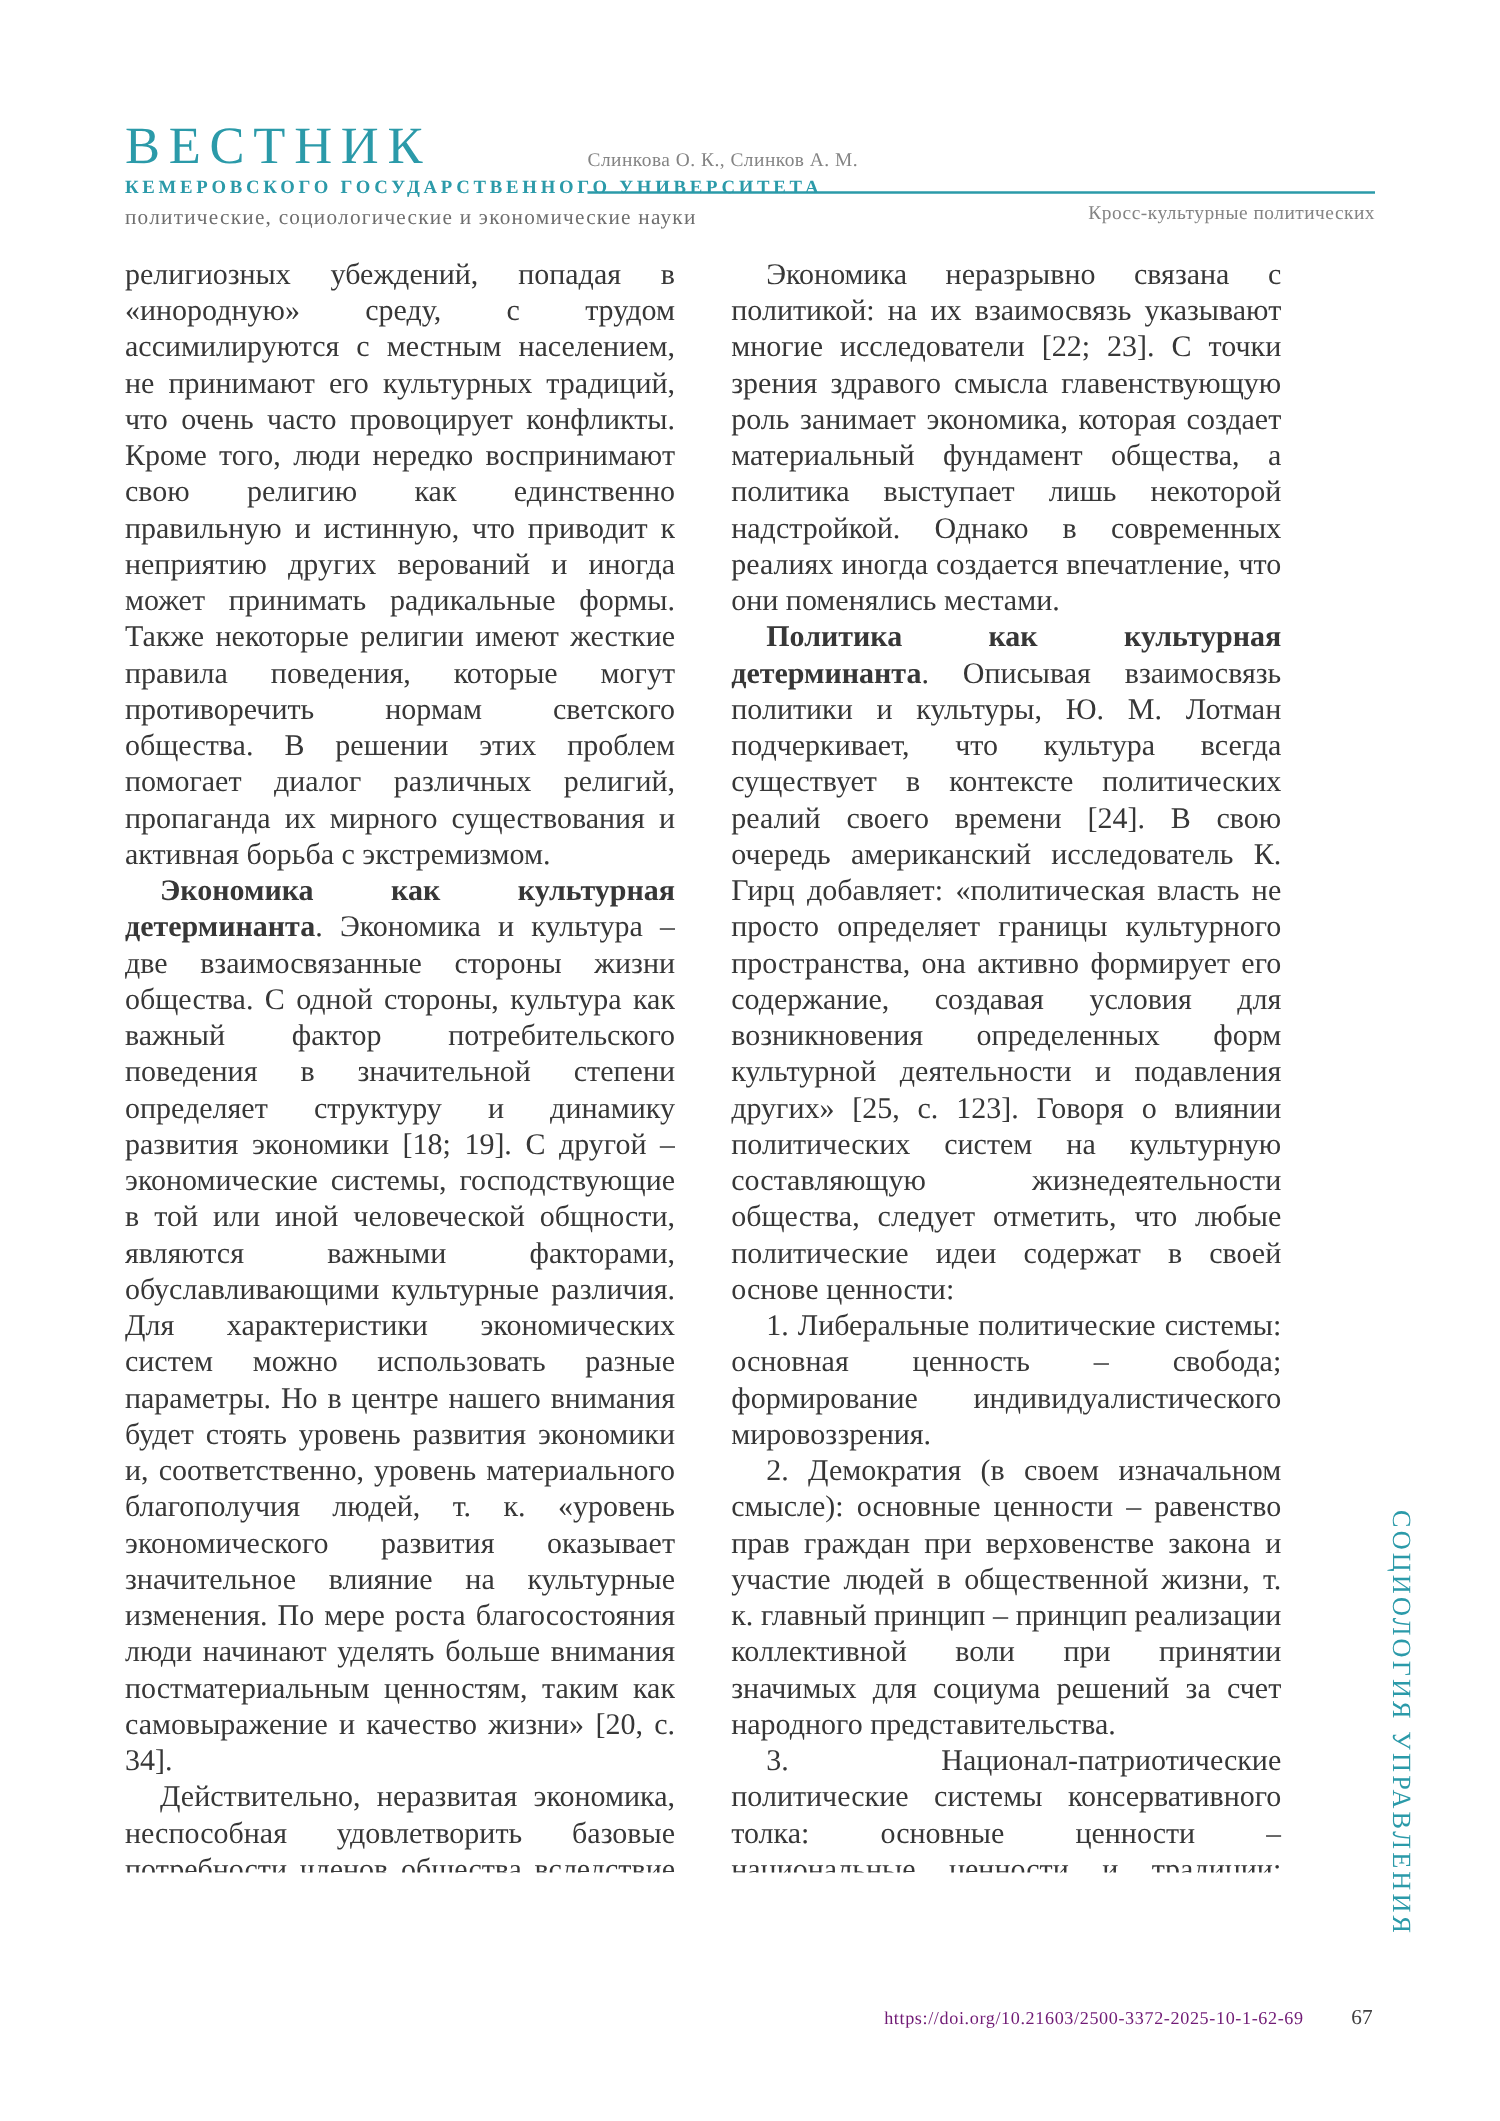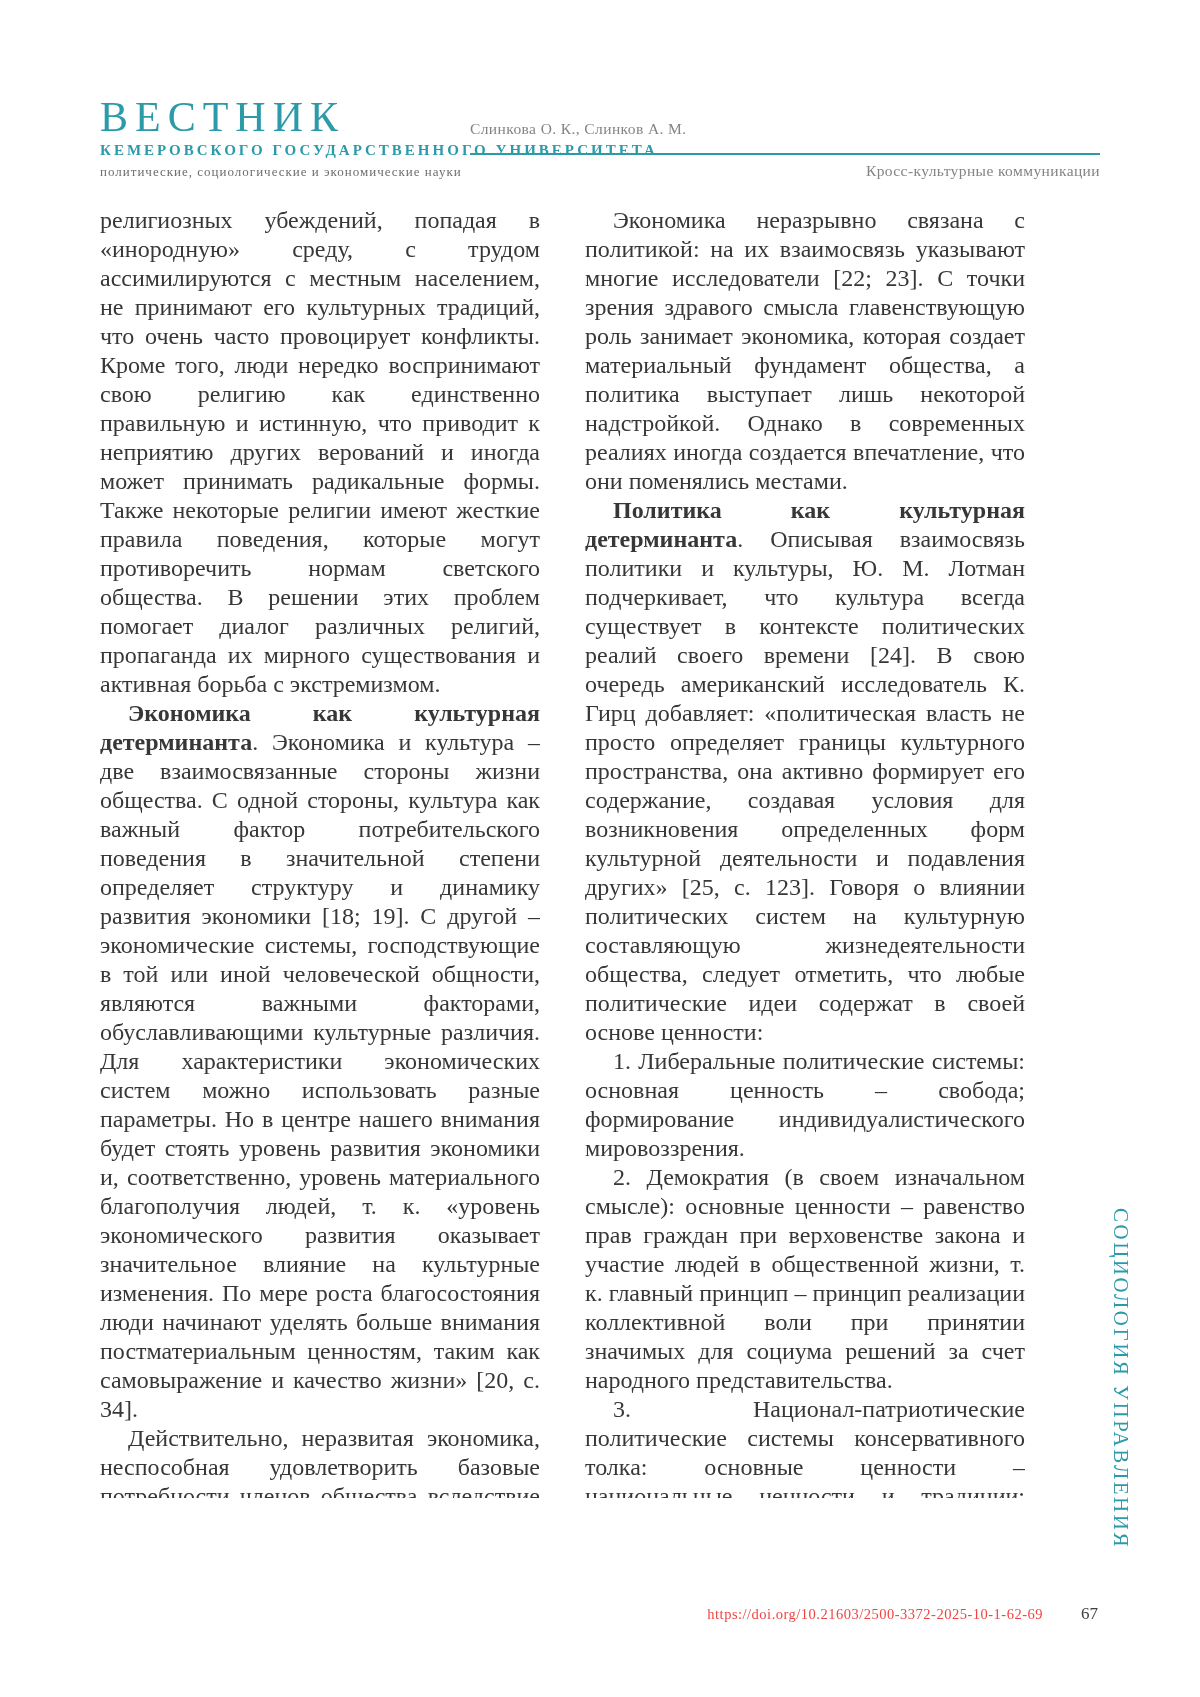--- a/index.html
+++ b/index.html
@@ -19,21 +19,21 @@
   .logo-block{position:absolute;left:100px;top:96px;}
   .logo-title{
     color:var(--accent-teal);font-size:42px;line-height:42px;
     letter-spacing:7px;font-weight:400;
   }
   .logo-subtitle{
     color:var(--accent-teal);font-size:15px;letter-spacing:3px;
     font-weight:700;margin-top:4px;
   }
   .logo-tagline{
-    color:#6d6d6d;font-size:13px;letter-spacing:1px;margin-top:5px;
+    color:#6d6d6d;font-size:17px;letter-spacing:1px;margin-top:5px;
   }
   .header-right{position:absolute;right:100px;top:120px;width:630px;}
   .authors{color:var(--text-gray);font-size:15.5px;letter-spacing:.4px;}
   .header-rule{
     position:absolute;left:470px;right:100px;top:153px;height:2px;
     background:var(--accent-teal);
   }
   .running-title{
     position:absolute;right:100px;top:162px;text-align:right;
     color:var(--text-gray);font-size:15.5px;letter-spacing:.4px;
@@ -57,39 +57,39 @@
     position:absolute;left:1108px;top:1208px;
     writing-mode:vertical-rl;text-orientation:mixed;
     color:var(--accent-teal);font-size:21px;letter-spacing:2.5px;
     white-space:nowrap;
   }
   
   .footer{
     position:absolute;left:100px;right:102px;top:1604px;
     display:flex;justify-content:flex-end;align-items:baseline;gap:38px;
   }
-  .doi{color:#ef4444;font-size:14.5px;letter-spacing:.5px;text-decoration:none;}
+  .doi{color:#701a75;font-size:14.5px;letter-spacing:.5px;text-decoration:none;}
   .page-number{color:#404040;font-size:17px;}
 </style>
 </head>
 <body>
 
 <div class="page">
 
   <div class="logo-block">
     <div class="logo-title">ВЕСТНИК</div>
     <div class="logo-subtitle">КЕМЕРОВСКОГО ГОСУДАРСТВЕННОГО УНИВЕРСИТЕТА</div>
     <div class="logo-tagline">политические, социологические и экономические науки</div>
   </div>
 
   <div class="header-right">
     <div class="authors">Слинкова О. К., Слинков А. М.</div>
   </div>
   <div class="header-rule"></div>
-  <div class="running-title">Кросс-культурные коммуникации</div>
+  <div class="running-title">Кросс-культурные политических</div>
 
   <div class="columns">
     <div class="col" id="left-col">
         <p class="para"><span class="seg-normal">религиозных убеждений, попадая в «инородную» среду, с трудом ассимилируются с местным населением, не принимают его культурных традиций, что очень часто провоцирует конфликты. Кроме того, люди нередко воспринимают свою религию как единственно правильную и истинную, что приводит к неприятию других верований и иногда может принимать радикальные формы. Также некоторые религии имеют жесткие правила поведения, которые могут противоречить нормам светского общества. В решении этих проблем помогает диалог различных религий, пропаганда их мирного существования и активная борьба с экстремизмом.</span></p>
         <p class="para indent"><span class="seg-bold">Экономика как культурная детерминанта</span><span class="seg-normal">. Экономика и культура – две взаимосвязанные стороны жизни общества. С одной стороны, культура как важный фактор потребительского поведения в значительной степени определяет структуру и динамику развития экономики [18; 19]. С другой – экономические системы, господствующие в той или иной человеческой общности, являются важными факторами, обуславливающими культурные различия. Для характеристики экономических систем можно использовать разные параметры. Но в центре нашего внимания будет стоять уровень развития экономики и, соответственно, уровень материального благополучия людей, т. к. «уровень экономического развития оказывает значительное влияние на культурные изменения. По мере роста благосостояния люди начинают уделять больше внимания постматериальным ценностям, таким как самовыражение и качество жизни» [20, с. 34].</span></p>
         <p class="para indent"><span class="seg-normal">Действительно, неразвитая экономика, неспособная удовлетворить базовые потребности членов общества вследствие дефицита товаров или недостатка финансовых возможностей, характеризуется преобладанием материальных ценностей и ценностей безопасности. С развитием экономического благосостояния система человеческих ценностей активно пополняется ценностями более высокого порядка – экологическими, эстетическими, ценностями гражданского общества и т. п. Однако нельзя не заметить и обратной стороны этого процесса. В современных условиях в странах с развитой экономикой наблюдается особый тип социального устройства, получивший название </span><span class="seg-italic">общество потребления</span><span class="seg-normal">, в котором приобретение вещей связано с удовлетворением не потребностей, а честолюбивых амбиций. Вещи приобретают сакральный характер, становятся маркером социального статуса. С. А. Воронин отмечает, что «социум окружил себя культурными знаками, установив их иерархию, прежде всего, ценовую» [21, с. 5]. Кроме того, экономическое развитие</span></p>
       </div>
     <div class="col" id="right-col">
         <p class="para indent"><span class="seg-normal">Экономика неразрывно связана с политикой: на их взаимосвязь указывают многие исследователи [22; 23]. С точки зрения здравого смысла главенствующую роль занимает экономика, которая создает материальный фундамент общества, а политика выступает лишь некоторой надстройкой. Однако в современных реалиях иногда создается впечатление, что они поменялись местами.</span></p>
         <p class="para indent"><span class="seg-bold">Политика как культурная детерминанта</span><span class="seg-normal">. Описывая взаимосвязь политики и культуры, Ю. М. Лотман подчеркивает, что культура всегда существует в контексте политических реалий своего времени [24]. В свою очередь американский исследователь К. Гирц добавляет: «политическая власть не просто определяет границы культурного пространства, она активно формирует его содержание, создавая условия для возникновения определенных форм культурной деятельности и подавления других» [25, с. 123]. Говоря о влиянии политических систем на культурную составляющую жизнедеятельности общества, следует отметить, что любые политические идеи содержат в своей основе ценности:</span></p>

